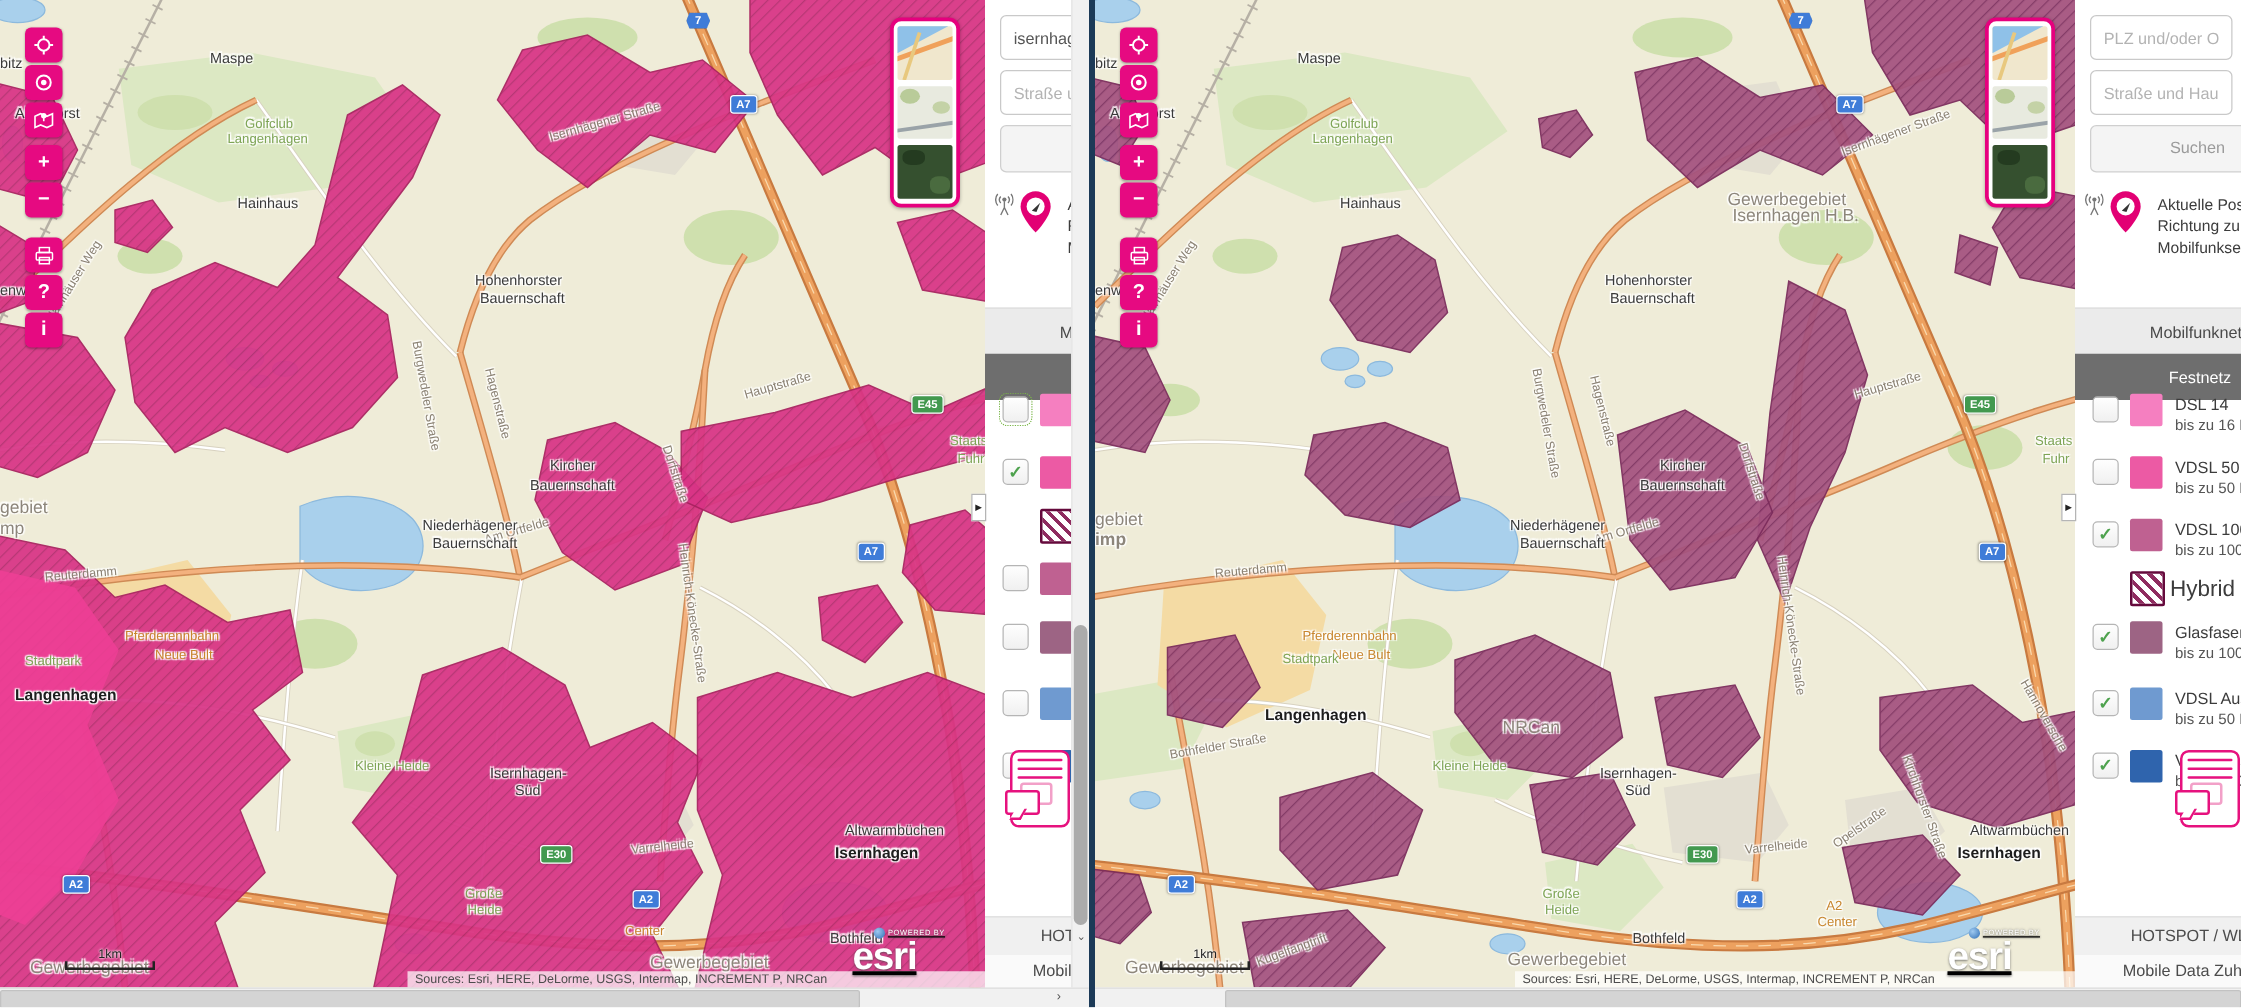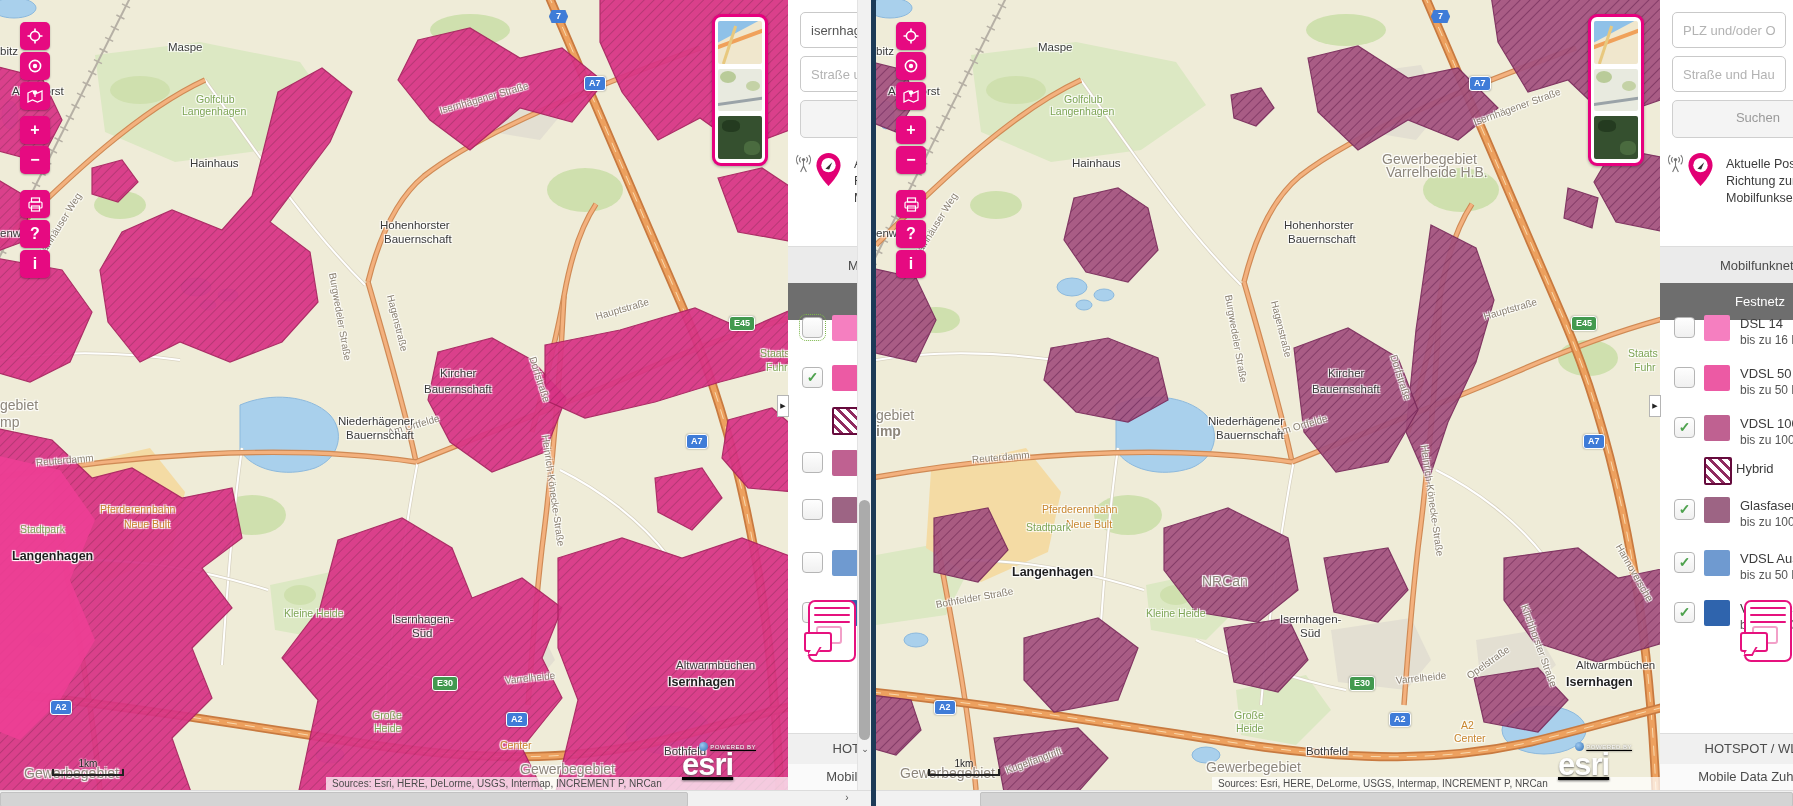--- a/index.html
+++ b/index.html
@@ -81,21 +81,21 @@
   .tab-fixed{top:283px;background:#6e6e6e;color:#fff;cursor:pointer;}
   .lg-row{position:absolute;left:0;width:300px;}
   .cb{position:absolute;left:14px;top:2px;width:19px;height:19px;border:1px solid #b5b5b5;border-radius:4px;
       background:linear-gradient(#fefefe,#f0f0f0);text-align:center;line-height:18px;font-size:14px;color:#4ea24e;font-weight:bold;cursor:pointer;}
   .cb.focus{outline:1px dotted #7ab648;outline-offset:2px;}
   .sw{position:absolute;left:44px;top:0;width:26px;height:26px;border-radius:2px;}
   .sw.hatch{width:24px;height:24px;border:2px solid #650a3c;
      background:repeating-linear-gradient(45deg,#fff 0 4px,#8f2b5f 4px 7px);}
   .lg-name{position:absolute;left:80px;top:1px;font-size:13px;color:#3c3c3c;white-space:nowrap;}
   .lg-sub{position:absolute;left:80px;top:18px;font-size:12px;color:#555;white-space:nowrap;}
-  .hy-name{position:absolute;left:76px;top:4px;font-size:13px;color:#3c3c3c;}
+  .hy-name{position:absolute;left:76px;top:4px;font-size:18px;color:#3c3c3c;}
   .feedback{position:absolute;top:600px;width:44px;height:58px;background:#fff;border:2px solid #e6117e;border-radius:7px;z-index:5;}
   .win.left .feedback{left:20px;} .win.right .feedback{left:84px;}
   .feedback .ln{height:2px;background:#e6117e;margin:5px 4px 0 4px;border-radius:1px;}
   .feedback .bub{position:absolute;left:-6px;bottom:8px;width:24px;height:16px;border:2px solid #e6117e;border-radius:3px;background:#fff;}
   .feedback .bub:after{content:"";position:absolute;left:4px;bottom:-6px;width:7px;height:7px;background:#fff;
       border-right:2px solid #e6117e;border-bottom:2px solid #e6117e;transform:skewX(-30deg);}
   .feedback .bub2{position:absolute;left:6px;bottom:16px;width:22px;height:14px;border:2px solid #f2a0c8;border-radius:3px;background:#fff;}
   .f-row{position:absolute;left:0;width:300px;font-size:13px;cursor:pointer;}
   .f-row .cap{width:200px;text-align:center;}
   .f-hot{top:733px;height:30px;background:#f0f0f0;border-top:1px solid #ddd;border-bottom:1px solid #ddd;color:#4c4c4c;line-height:30px;}
@@ -594,21 +594,21 @@
         <div class="word">esri</div>
       </div>
     <div class="lbl-layer">
           <span class="lb town" style="left: 162px; top: 42px;">Maspe</span>
           <span class="lb green" style="left: 188px; top: 94px;">Golfclub</span>
           <span class="lb green" style="left: 174px; top: 106px;">Langenhagen</span>
           <span class="lb town" style="left: 0px; top: 46px;">bitz</span>
           <span class="lb town" style="left: 12px; top: 86px;">Altenhorst</span>
           <span class="lb town" style="left: 196px; top: 158px;">Hainhaus</span>
           <span class="lb gray" style="left: 506px; top: 152px;">Gewerbegebiet</span>
-          <span class="lb gray" style="left: 510px; top: 165px;">Varrelheide H.B.</span>
+          <span class="lb gray" style="left: 510px; top: 165px;">Isernhagen H.B.</span>
           <span class="lb street" style="left: 598px; top: 118px; transform: rotate(-20deg); transform-origin: left center;">Isernhägener Straße</span>
           <span class="lb street" style="left: 40px; top: 252px; transform: rotate(-58deg); transform-origin: left center;">Hainhäuser Weg</span>
           <span class="lb town" style="left: 408px; top: 220px;">Hohenhorster</span>
           <span class="lb town" style="left: 412px; top: 234px;">Bauernschaft</span>
           <span class="lb street" style="left: 398px; top: 296px; transform: rotate(76deg); transform-origin: left center;">Hagenstraße</span>
           <span class="lb street" style="left: 352px; top: 290px; transform: rotate(80deg); transform-origin: left center;">Burgwedeler Straße</span>
           <span class="lb town" style="left: 452px; top: 368px;">Kircher</span>
           <span class="lb town" style="left: 436px; top: 384px;">Bauernschaft</span>
           <span class="lb street" style="left: 517px; top: 350px; transform: rotate(72deg); transform-origin: left center;">Dorfstraße</span>
           <span class="lb street" style="left: 608px; top: 312px; transform: rotate(-16deg); transform-origin: left center;">Hauptstraße</span>

